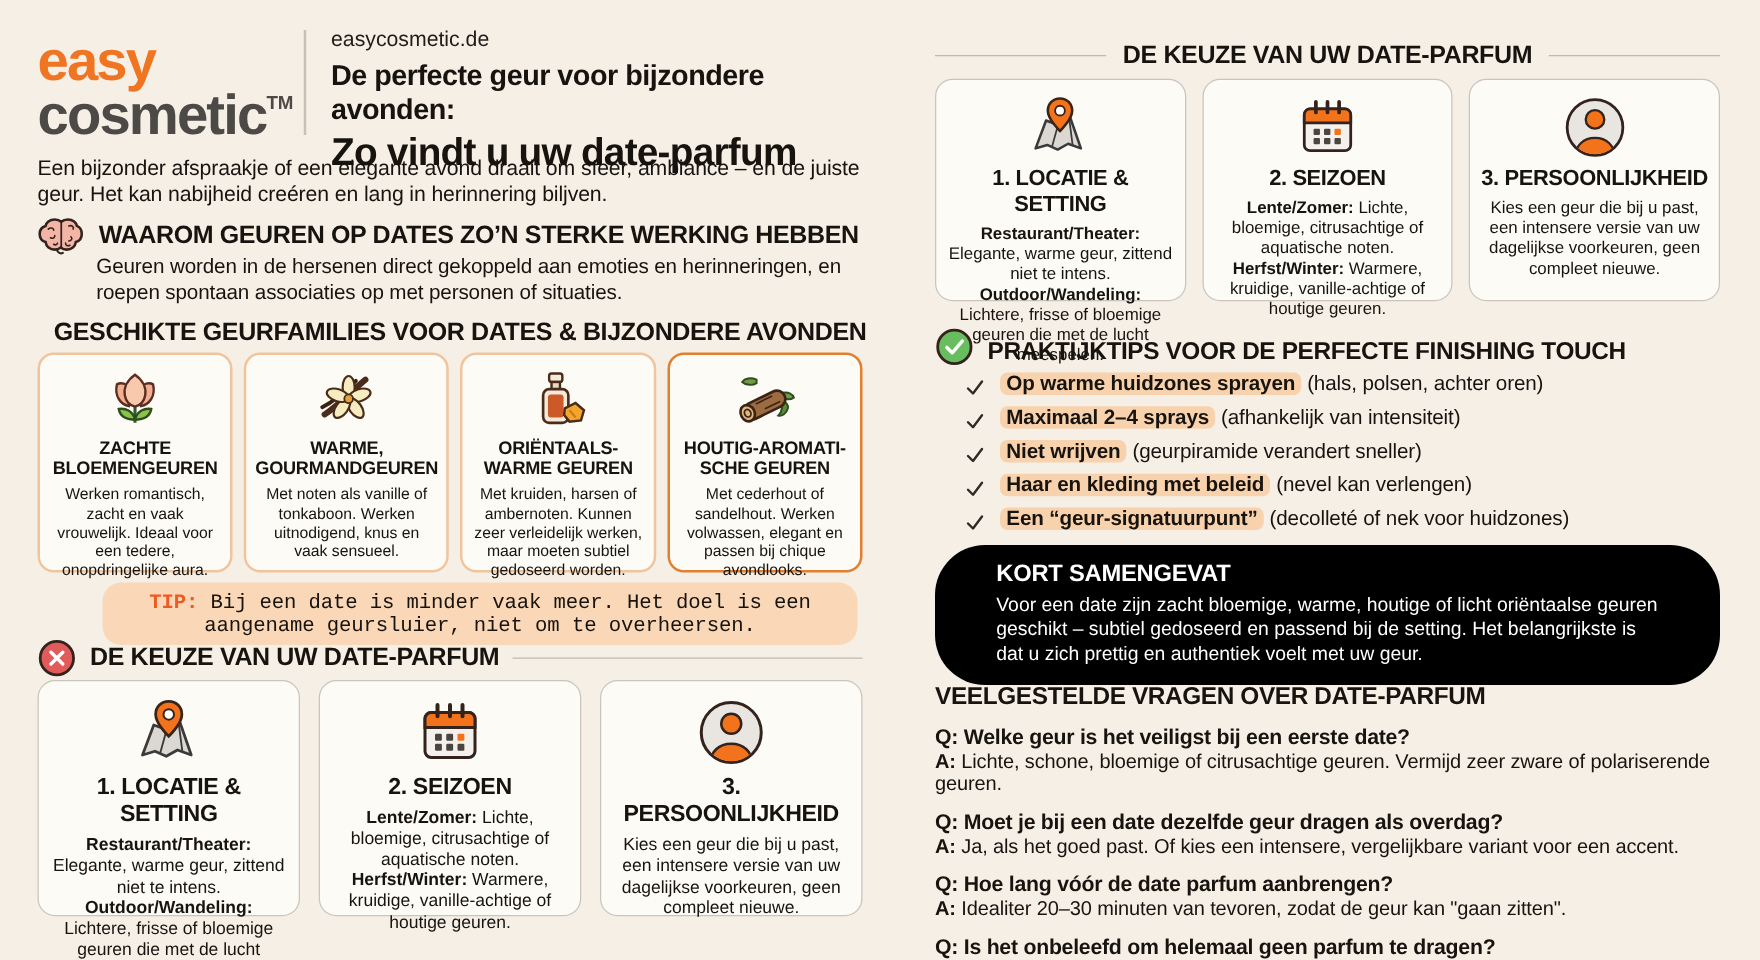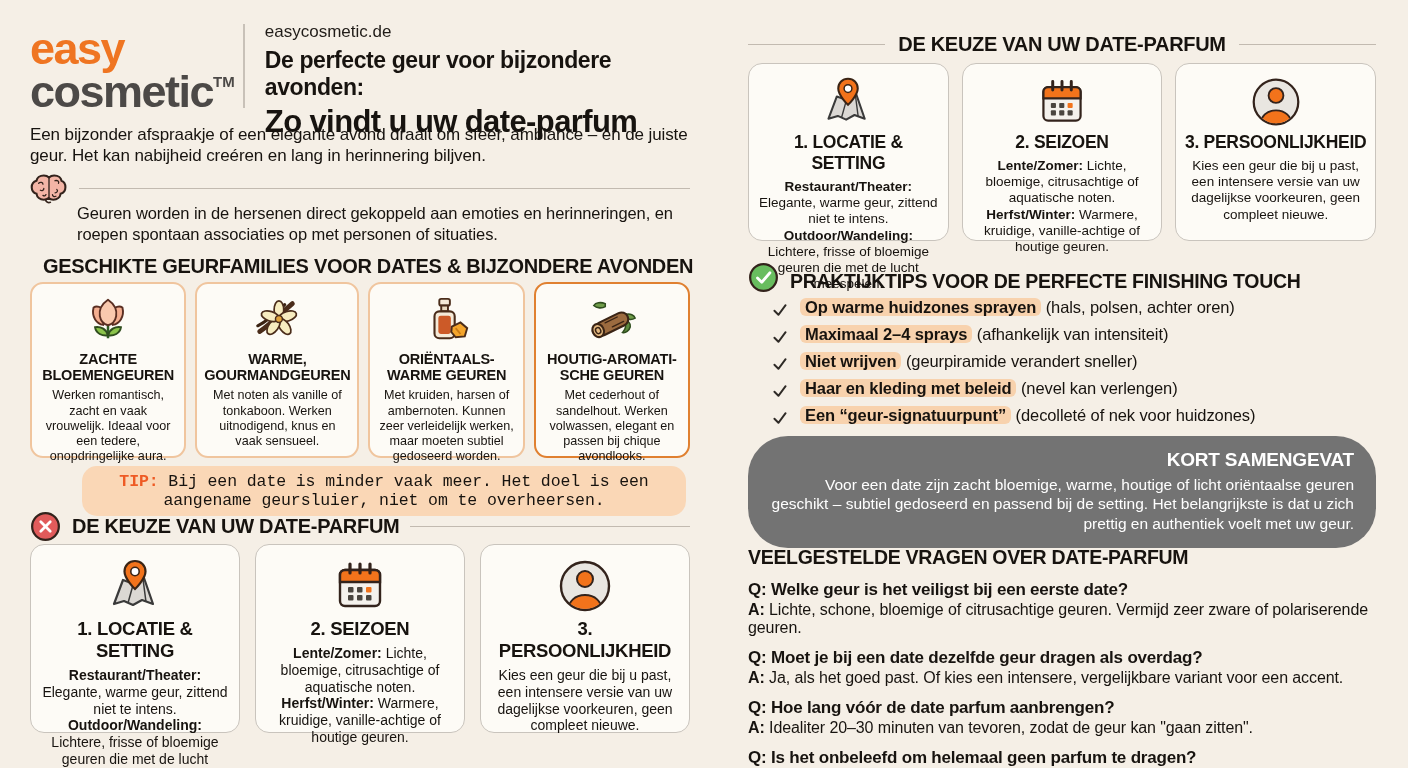--- a/index.html
+++ b/index.html
@@ -77,22 +77,22 @@
   .choice-card-sm .choice-body { font-size:13.5px; }
 
   
   .tips-list { }
   .tip-item { display:flex; align-items:flex-start; gap:12px; margin-bottom:7px; font-size:16.5px; letter-spacing:-0.1px;}
   .tip-item .chk { flex:0 0 16px; margin-top:4px; }
   .tip-item .hl { background:#f8d2ad; border-radius:6px; padding:0 5px; font-weight:bold; }
 
   
   .summary {
-    background:#737373; color:#fff; border-radius:40px;
-    text-align:right; padding:13px 22px 15px;
+    background:#000000; color:#fff; border-radius:40px;
+    text-align:left; padding:13px 49px 15px;
   }
   .summary .st { font-size:19px; font-weight:bold; letter-spacing:-0.2px;}
   .summary .sb { font-size:15.5px; line-height:1.25; margin-top:4px; }
 
   
   .faq-title { font-size:19.5px; font-weight:bold; letter-spacing:-0.3px;}
   .faq-item { margin-top:11px; }
   .faq-q { font-size:17px; font-weight:bold; letter-spacing:-0.2px;}
   .faq-a { font-size:16px; margin-top:1px; letter-spacing:-0.1px;}
   .faq-a b { font-weight:bold; }
@@ -121,20 +121,21 @@
 
   <div class="abs sec-head" style="top:172px;">
     <span>
       <svg width="38" height="33" viewBox="0 0 44 38">
         <path d="M16 4c-5 0-8 3-8.5 6C4 11 2 14 2 17.5 2 21 4 24 7.5 25c.5 4 4 7 8.5 7 2 0 4-.7 5.5-2 1.5 1.3 3.5 2 5.5 2 4.5 0 8-3 8.5-7 3.5-1 5.5-4 5.5-7.5S39 11 36.5 10C36 7 33 4 28 4c-2.3 0-4.5.8-6 2.2C20.5 4.8 18.3 4 16 4z" fill="#f3b5a6" stroke="#33231c" stroke-width="2.4"></path>
         <path d="M22 6v25" stroke="#33231c" stroke-width="1.6" fill="none"></path>
         <path d="M10 13c2-2 5-1 5 1M29 10c3-1 5 1 4 3M12 21c2 1 4 0 4-2M31 20c2 2 0 4-2 4M15 27c1.5 1 3 .5 3.5-1M26 26c0 2 2 3 4 2" stroke="#33231c" stroke-width="1.5" fill="none" stroke-linecap="round"></path>
         <path d="M18 32c.5 3 3.5 4 5.5 3" stroke="#33231c" stroke-width="2" fill="none" stroke-linecap="round"></path>
       </svg>
     </span>
+    <span class="t">WAAROM GEUREN OP DATES ZO’N STERKE WERKING HEBBEN</span>
     <span class="ln"></span>
   </div>
   <p class="abs why-body" style="top:203px; left:47px; width:600px;">Geuren worden in de hersenen direct gekoppeld aan emoties en herinneringen, en roepen spontaan associaties op met personen of situaties.</p>
 
   <div class="abs center-head" style="top:255px;">
     <span class="ln"></span>
     <span class="t">GESCHIKTE GEURFAMILIES VOOR DATES &amp; BIJZONDERE AVONDEN</span>
     <span class="ln"></span>
   </div>
 

